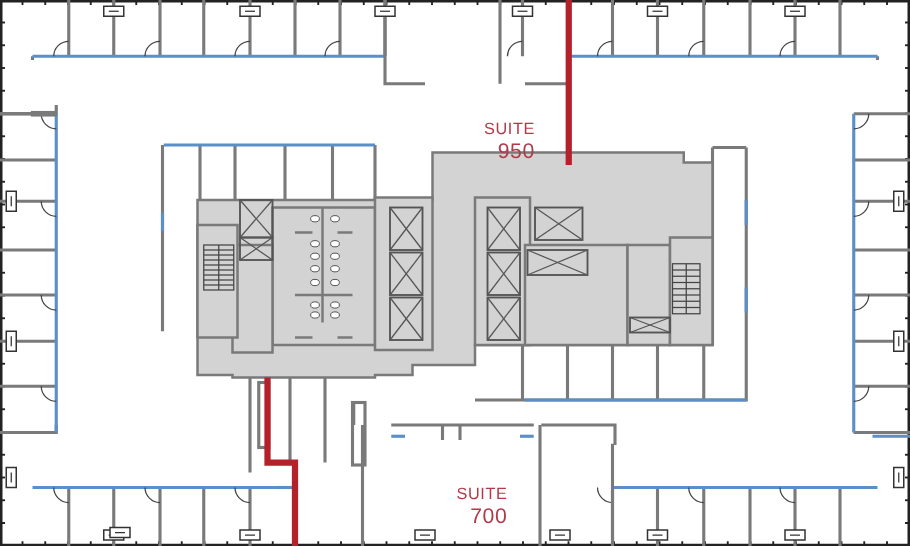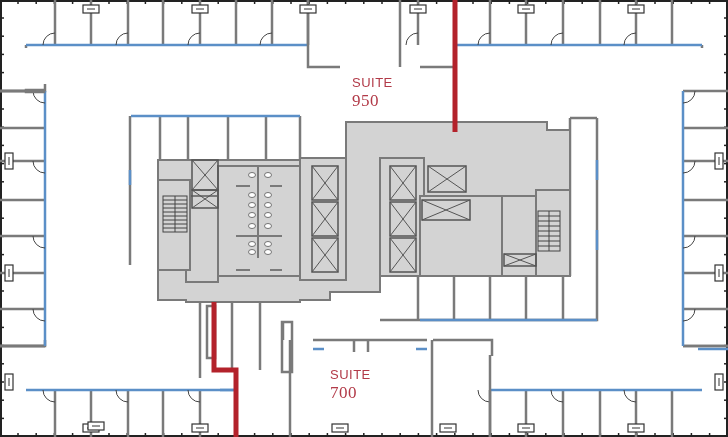--- a/index.html
+++ b/index.html
@@ -1,20 +1,20 @@
 <!DOCTYPE html>
 <html><head>
 <meta charset="utf-8">
 <style>
   html,body{margin:0;padding:0;background:#fff;}
   body{width:728px;height:437px;overflow:hidden;font-family:"Liberation Sans",sans-serif;}
   #plan{position:absolute;left:0;top:0;width:728px;height:437px;}
-  .suite-label{position:absolute;text-align:left;color:#b23a48;font-family:"Liberation Sans",sans-serif;line-height:1;}
+  .suite-label{position:absolute;text-align:right;color:#b23a48;font-family:"Liberation Sans",sans-serif;line-height:1;margin-top:20px;}
   .suite-label .s1{display:block;font-size:13px;letter-spacing:0.5px;}
-  .suite-label .s2{display:block;font-size:17px;margin-top:3px;letter-spacing:0.5px;font-family:Liberation Serif, serif;}
+  .suite-label .s2{display:block;font-size:17px;margin-top:3px;letter-spacing:0.5px;}
 </style>
 </head>
 <body>
 
 <svg id="plan" viewBox="0 0 728 437" xmlns="http://www.w3.org/2000/svg">
 
   <g stroke="#222" stroke-width="2" fill="none">
     <rect x="1" y="1" width="726" height="435"></rect>
   </g>
   <g id="perimeter-ticks" stroke="#222" stroke-width="1.5">

